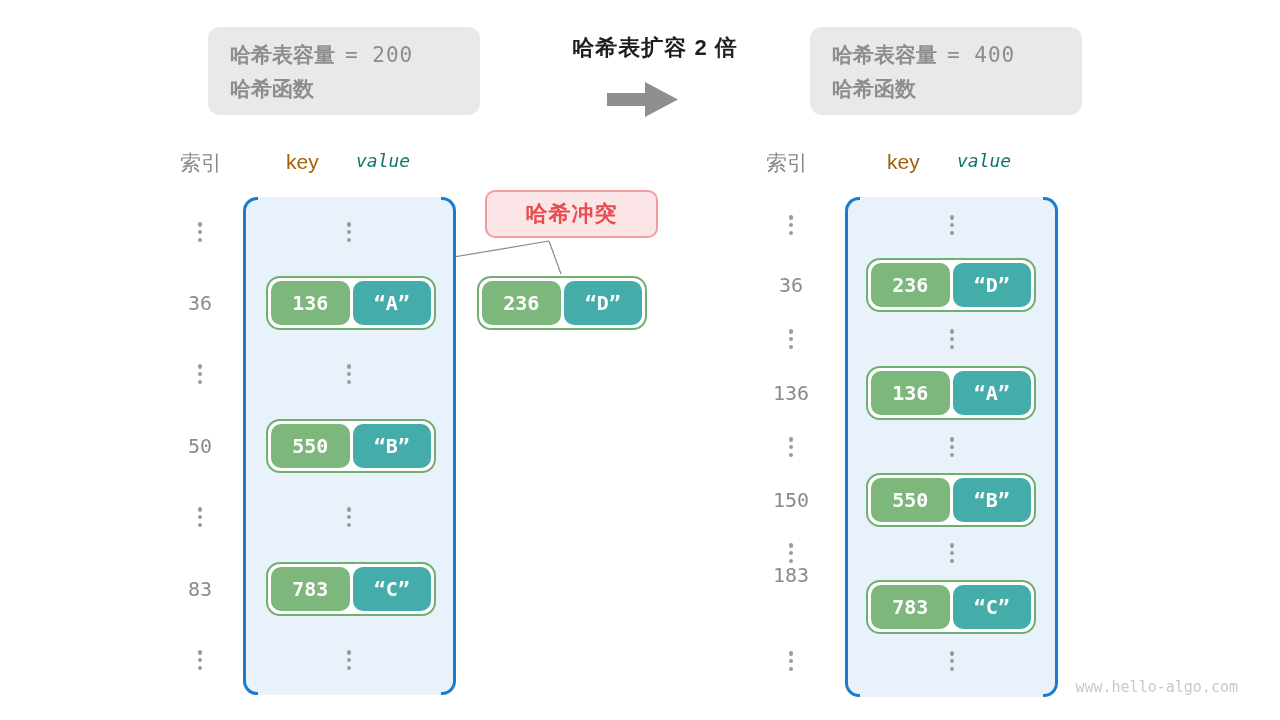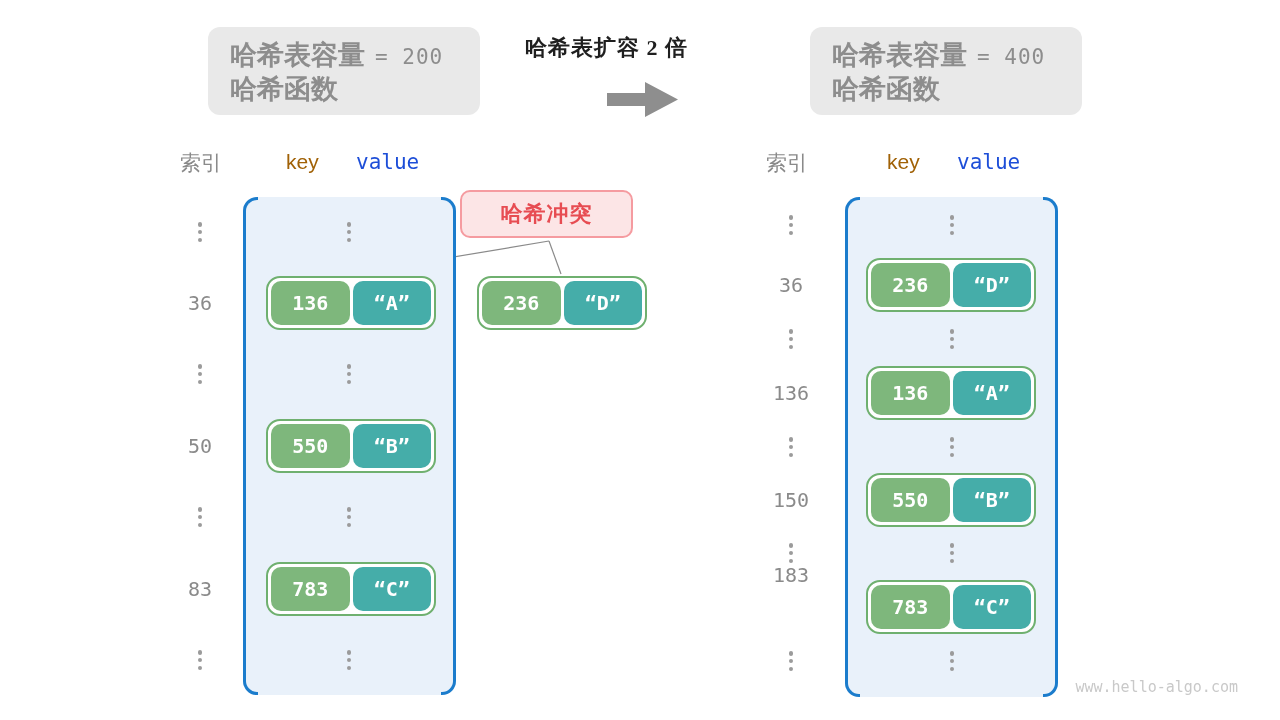--- a/index.html
+++ b/index.html
@@ -6,29 +6,29 @@
   html,body { width:1280px; height:720px; background:#ffffff; overflow:hidden; }
   body { position:relative; font-family:"Liberation Sans", sans-serif; }
   .abs { position:absolute; }
 
   
   .cap-box {
     background:#e9e9e9; border-radius:12px; width:272px; height:88px;
     padding:11px 0 0 22px; color:#8d8d8d;
   }
   .cap-line { display:flex; align-items:baseline; gap:10px; height:34px; line-height:34px; }
-  .cap-label { font-weight:700; font-size:27px; color:#8d8d8d; }
+  .cap-label { font-weight:700; font-size:21px; color:#8d8d8d; }
   .cap-value { font-family:"DejaVu Sans Mono", monospace; font-size:21px; color:#8d8d8d; letter-spacing:1px; }
 
-  .main-title { font-size:22px; font-weight:700; color:#1f1f1f; width:260px; letter-spacing:1px;font-family:Liberation Serif, serif; }
+  .main-title { font-size:22px; font-weight:700; color:#1f1f1f; text-align:center; width:260px; letter-spacing:1px; }
 
   
   .hdr-index { font-size:21px; color:#8a8a8a; }
   .hdr-key   { font-family:Liberation Sans, sans-serif; font-size:21px; color:#a16207; }
-  .hdr-value { font-family:"DejaVu Sans Mono", monospace; font-size:21px; color:#1d4ed8; }
+  .hdr-value { font-family:"DejaVu Sans Mono", monospace; font-size:18px; color:#0f766e;font-style:italic; }
 
   
   .bucket-box { background:#e9f1fa; border-radius:14px; }
   .bracket { position:absolute; top:0; bottom:0; width:15px; }
   .bracket.l { left:0;  border:3px solid #1b7ccc; border-right:0; border-radius:14px 0 0 14px; }
   .bracket.r { right:0; border:3px solid #1b7ccc; border-left:0;  border-radius:0 14px 14px 0; }
 
   
   .pair {
     width:170px; height:54px; background:#ffffff; border:2px solid #6fb06f;
@@ -154,21 +154,21 @@
 <div class="abs pair" style="left:266px; top:562px;">
   <div class="pair-key">783</div>
   <div class="pair-value">“C”</div>
 </div>
 <div class="abs vdots" style="left:345px; top:650px;">
     <i></i>
     <i></i>
     <i></i>
   </div>
 
-<div class="abs collision-box" style="left:460px; top:190px;">
+<div class="abs collision-box" style="left:485px; top:190px;">
   <span>哈希冲突</span>
 </div>
 <div class="abs pair" style="left:477px; top:276px;">
   <div class="pair-key">236</div>
   <div class="pair-value">“D”</div>
 </div>
 
 <span class="abs hdr-index" style="left:766px; top:149px;">索引</span>
 <span class="abs hdr-key" style="left:887px; top:150px;">key</span>
 <span class="abs hdr-value" style="left:957px; top:150px;">value</span>

